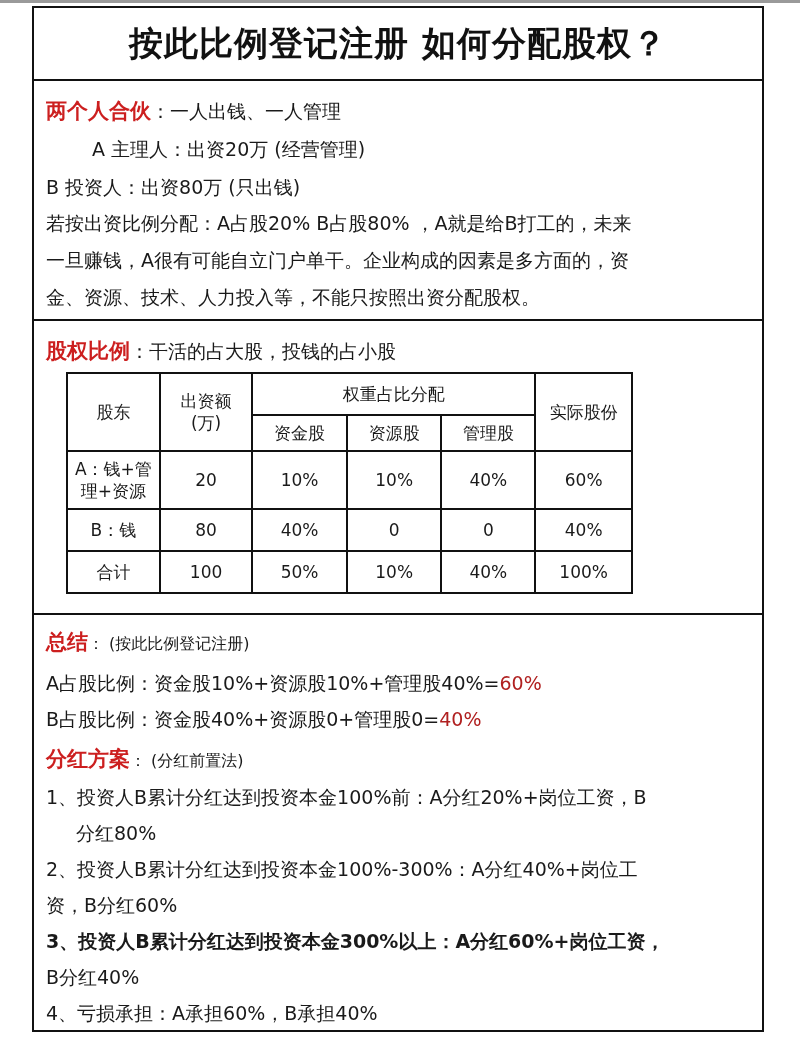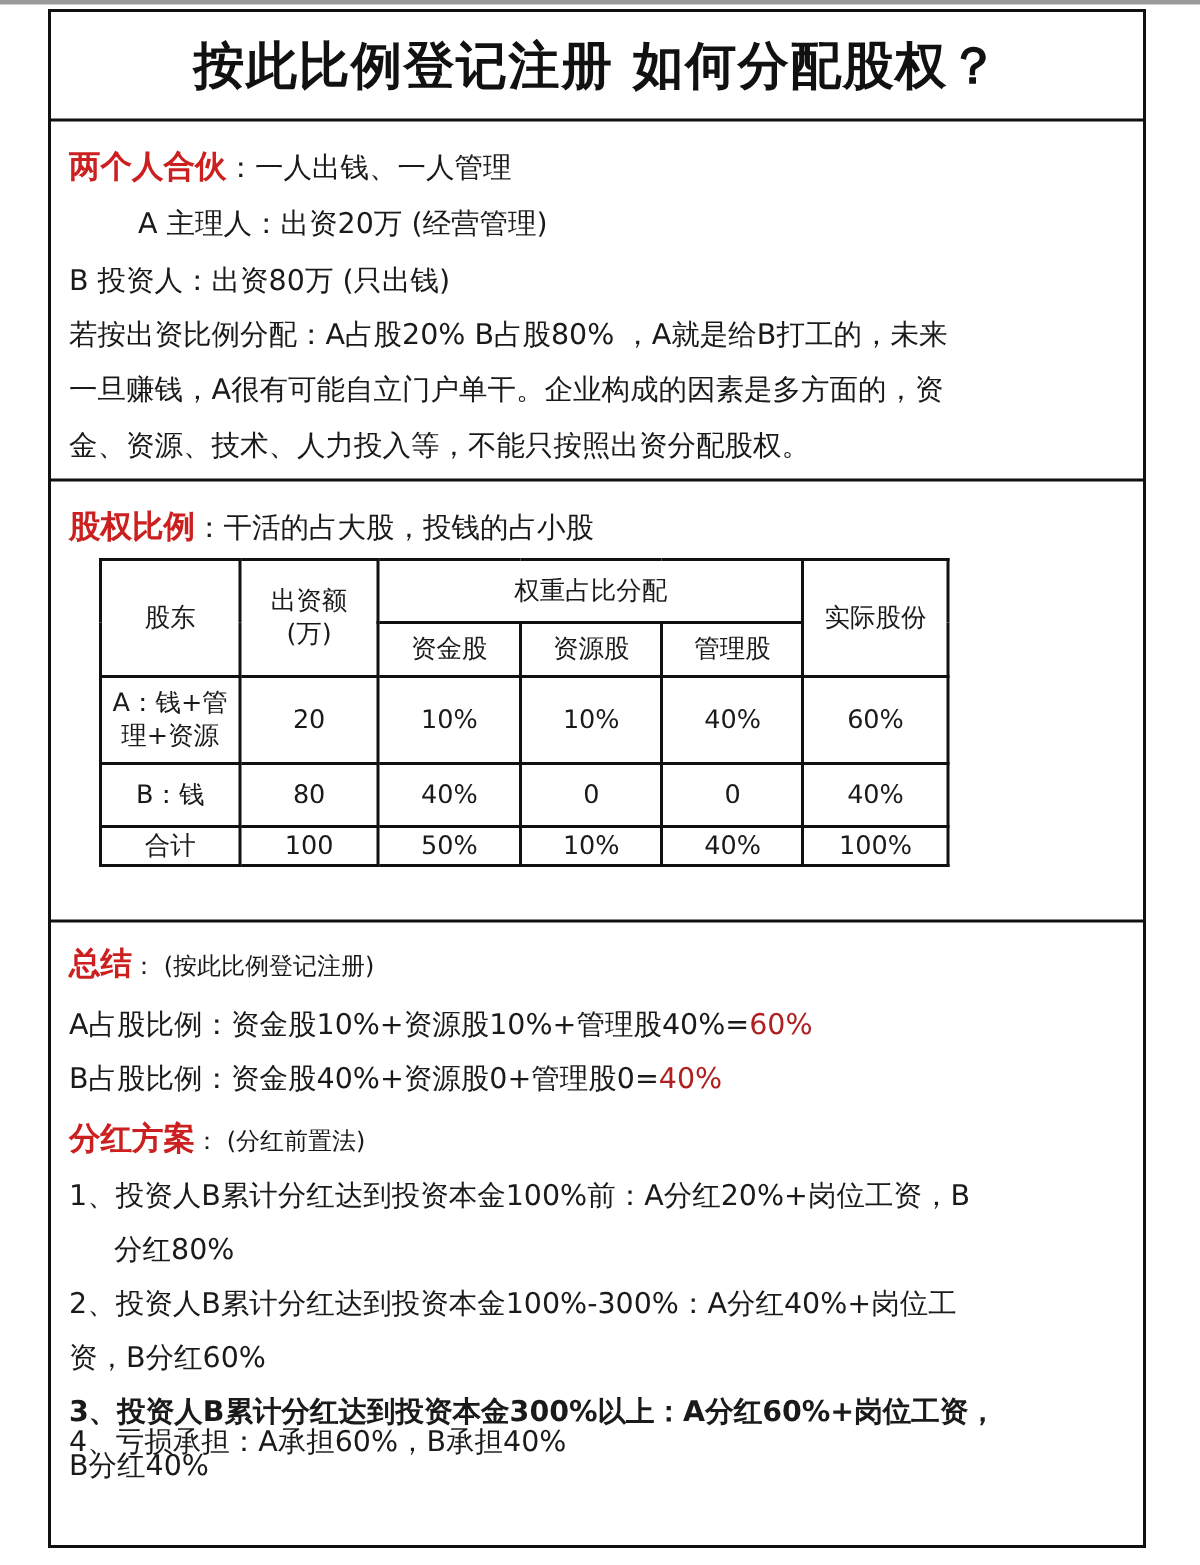--- a/index.html
+++ b/index.html
@@ -85,21 +85,21 @@
     <td>60%</td>
   </tr>
   <tr style="height:42px;">
     <td>B：钱</td>
     <td>80</td>
     <td>40%</td>
     <td>0</td>
     <td>0</td>
     <td>40%</td>
   </tr>
-  <tr style="height:26px;padding-left:16px;">
+  <tr style="height:42px;padding-left:16px;">
     <td>合计</td>
     <td>100</td>
     <td>50%</td>
     <td>10%</td>
     <td>40%</td>
     <td>100%</td>
   </tr>
 </tbody>
   </table>
 
@@ -116,13 +116,13 @@
 </div>
 <div class="para" style="top:744px;">
   <span class="label-red">分红方案</span><span class="small">：  (分红前置法)</span>
 </div>
 <div class="para" style="top:782px;">1、投资人B累计分红达到投资本金100%前：A分红20%+岗位工资，B</div>
 <div class="para" style="top:818px;margin-left:30px;">分红80%</div>
 <div class="para" style="top:854px;">2、投资人B累计分红达到投资本金100%-300%：A分红40%+岗位工</div>
 <div class="para" style="top:890px;">资，B分红60%</div>
 <div class="para" style="top:926px;font-weight:bold;">3、投资人B累计分红达到投资本金300%以上：A分红60%+岗位工资，</div>
 <div class="para" style="top:962px;">B分红40%</div>
-<div class="para" style="top:946px;text-align:right;">4、亏损承担：A承担60%，B承担40%</div>
+<div class="para" style="top:998px;text-align:right;">4、亏损承担：A承担60%，B承担40%</div>
 
 </body></html>

